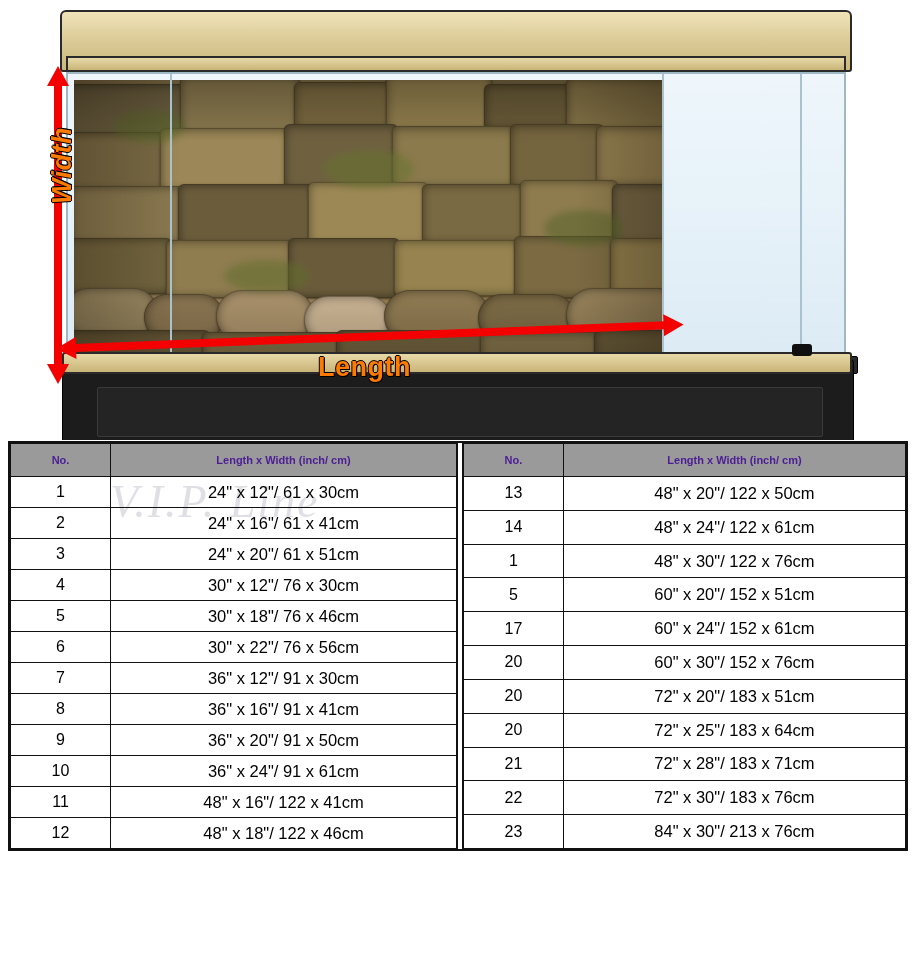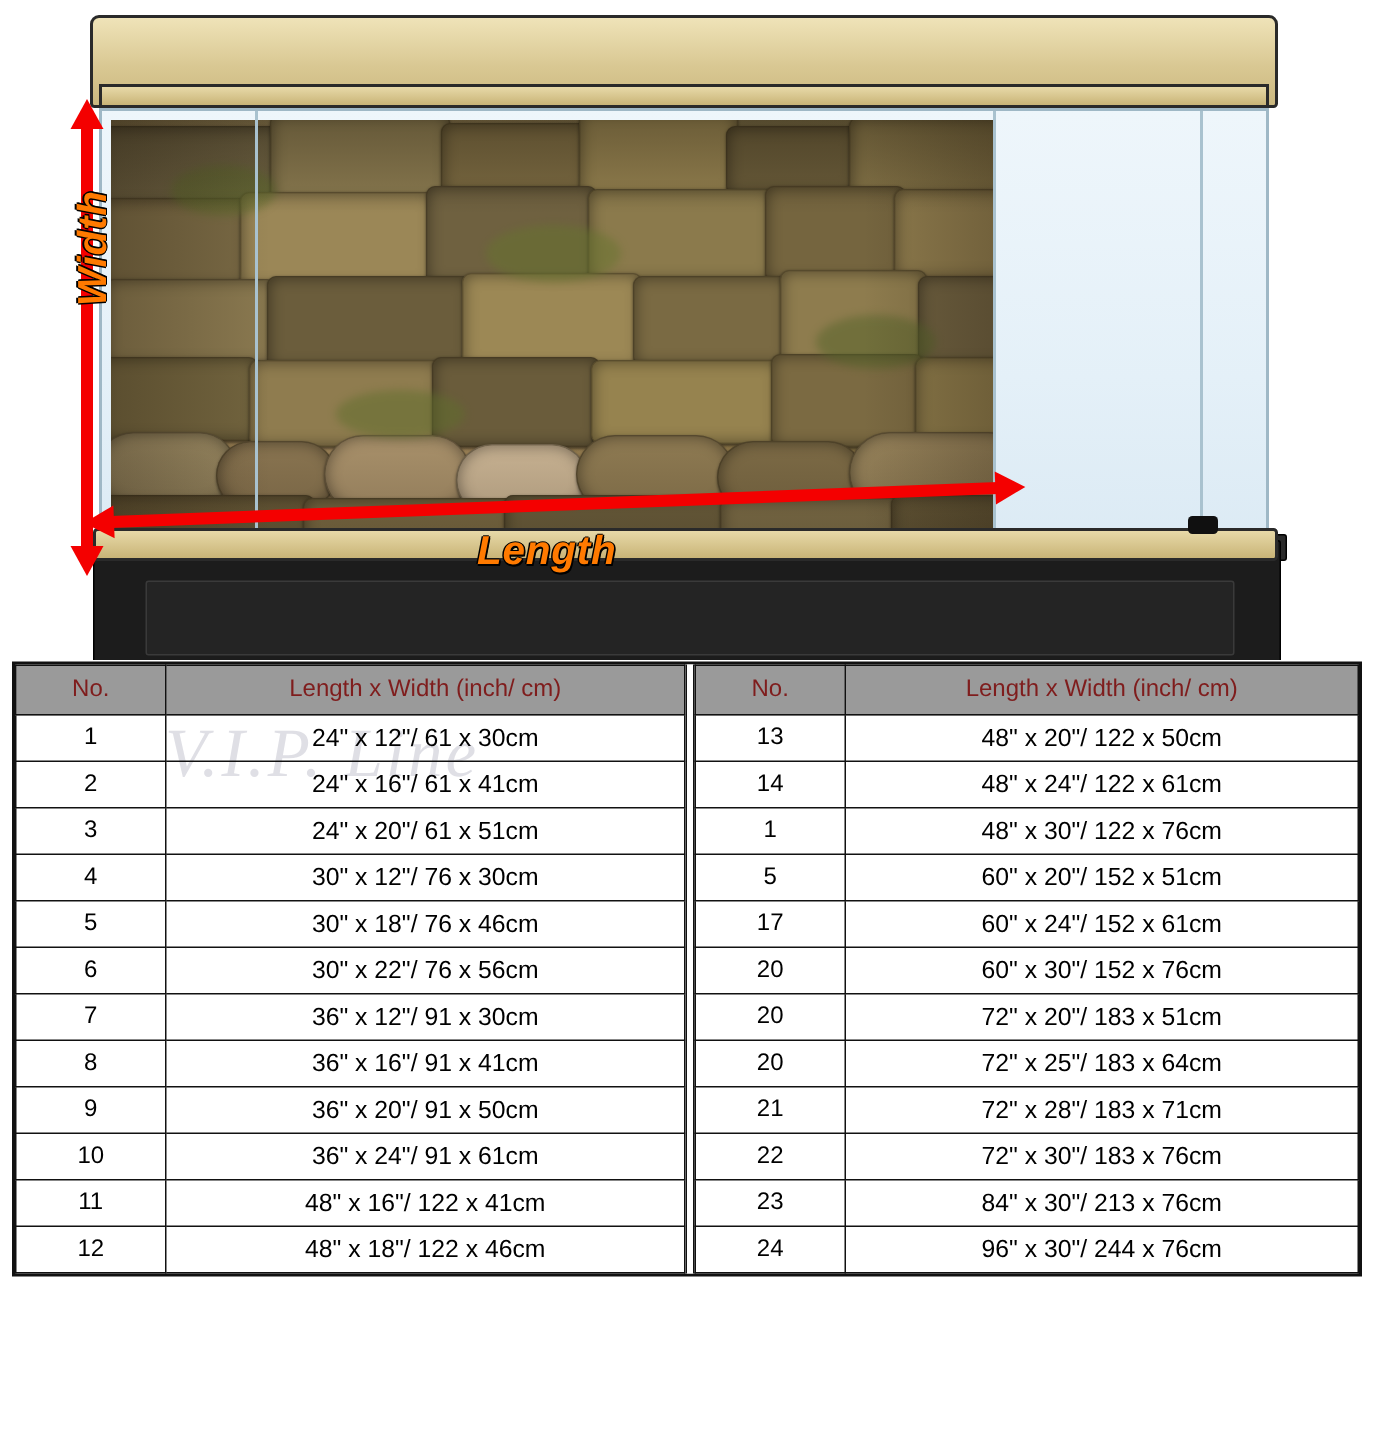--- a/index.html
+++ b/index.html
@@ -208,21 +208,20 @@
     transform: rotate(-90deg);
     transform-origin: center center;
     letter-spacing: .5px;
   }
   .label-length {
     position: absolute;
     left: 318px;
     top: 352px;
     font-size: 27px;
     font-weight: bold;
-    font-style: italic;
     color: #ff7a00;
     text-shadow: -1px 0 #000, 0 -1px #000, 1px 0 #000, 0 1px #000, 1px 1px #000;
     letter-spacing: .5px;
   }
 
   
   .corner-clip {
     position: absolute;
     left: 792px;
     top: 344px;
@@ -257,23 +256,23 @@
   table.size-table td {
     border: 1px solid #111;
     text-align: center;
     height: 30px;
     padding: 0 2px;
     color: #000;
     font-weight: normal;
   }
   table.size-table th {
     background: #9a9a9a;
-    color: #7f1d1d;
-    font-weight: normal;
-    font-size: 16px;
+    color: #4c1d95;
+    font-weight: bold;
+    font-size: 11px;
     height: 32px;
   }
   table.size-table col.c-no { width: 100px; }
   table.size-table col.c-size { width: auto; }
   table.size-table td.no-cell { font-size: 16px; }
   table.size-table td.size-cell { font-size: 16.5px; }
 
   .table-divider {
     width: 4px;
     background: #fff;
@@ -508,23 +507,19 @@
               <td class="size-cell">72" x 28"/ 183 x 71cm</td>
             </tr>
           <tr>
               <td class="no-cell">22</td>
               <td class="size-cell">72" x 30"/ 183 x 76cm</td>
             </tr>
           <tr>
               <td class="no-cell">23</td>
               <td class="size-cell">84" x 30"/ 213 x 76cm</td>
             </tr>
-          <tr>
-              <td class="no-cell">24</td>
-              <td class="size-cell">96" x 30"/ 244 x 76cm</td>
-            </tr>
         </tbody>
       </table>
     </div>
 
   </div>
 
 </div>
 
 </body></html>

